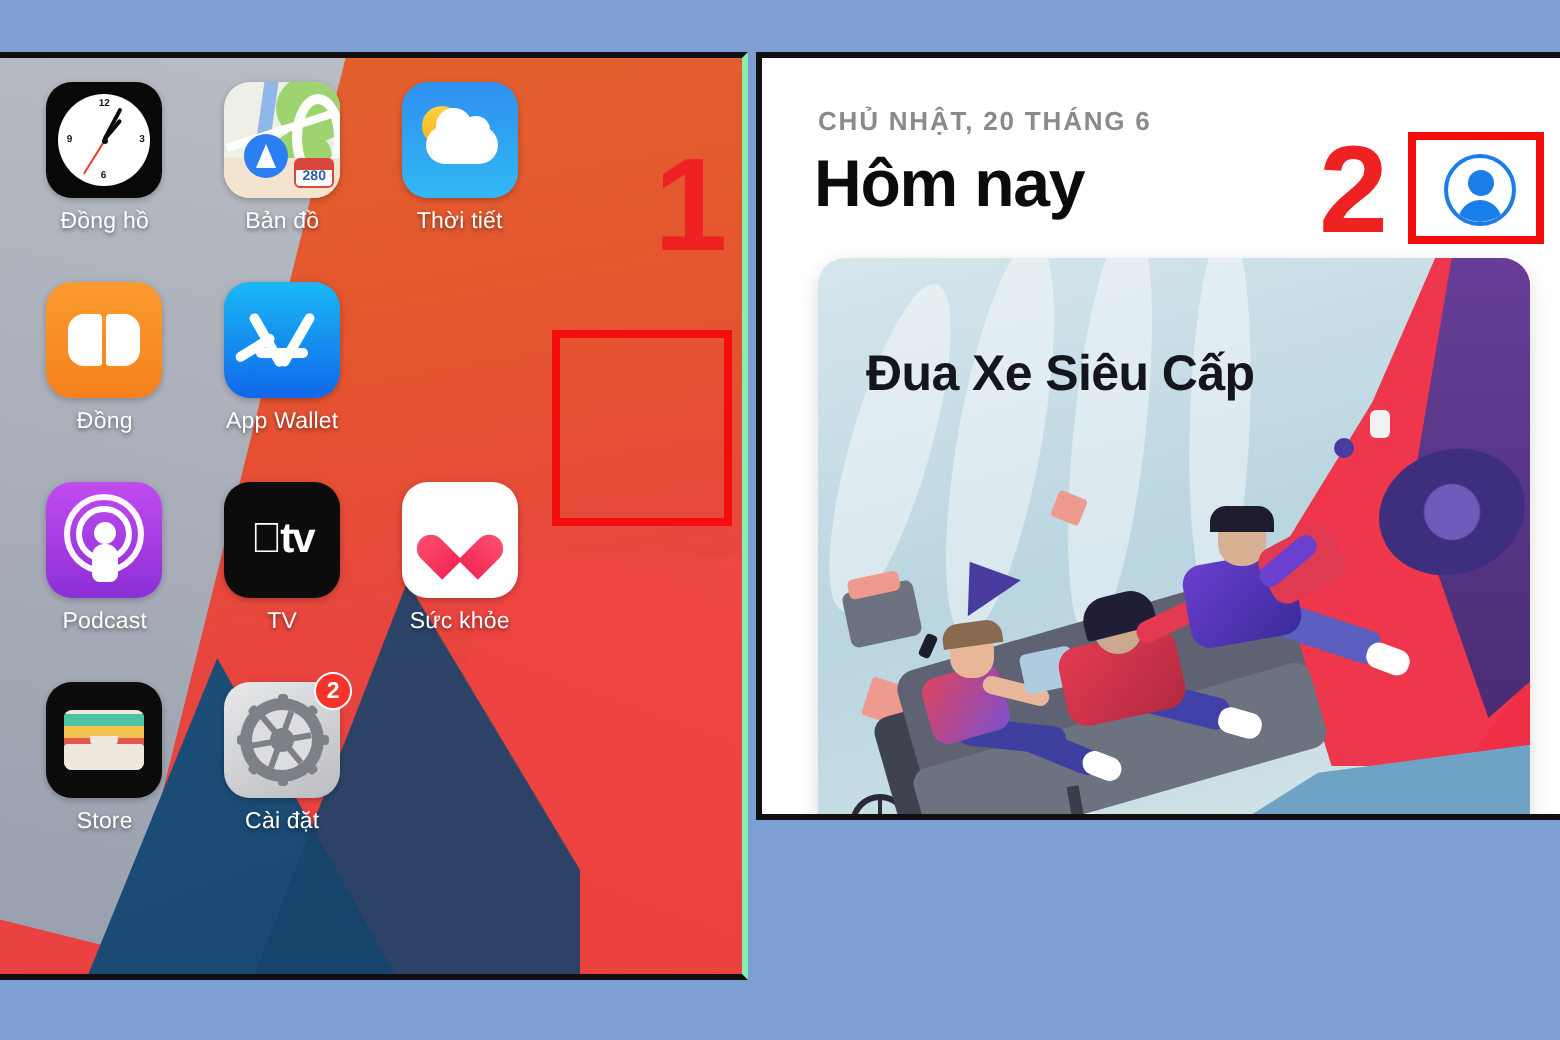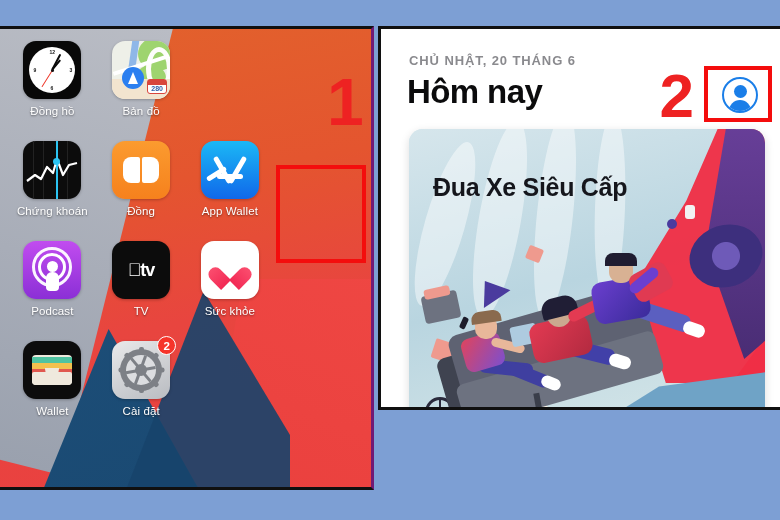--- a/index.html
+++ b/index.html
@@ -16,21 +16,21 @@
   }
 
   
   #home-panel {
     position: absolute;
     left: 0; top: 26px;
     width: 374px; height: 464px;
     overflow: hidden;
     border-top: 3px solid #101010;
     border-bottom: 3px solid #101010;
-    border-right: 3px solid #701a75;
+    border-right: 3px solid #86efac;
     background: #d9542f;
     text-align: center;
   }
   .wp { position: absolute; }
   .wp-base {
     left: 0; top: 0; width: 100%; height: 100%;
     background: linear-gradient(170deg,#e2622c 0%,#e4552f 35%,#e8453f 62%,#ea4040 100%);
   }
   .wp-gray {
     left: -70px; top: -30px; width: 190px; height: 460px;
@@ -143,21 +143,21 @@
   
   .ic-pod { background: linear-gradient(180deg,#c14cef,#8b2fd6); display:flex;align-items:center;justify-content:center;}
   .pd-ring{position:absolute;border:3px solid #fff;border-radius:50%;}
   .pd-r1{width:40px;height:40px;top:6px;left:9px;opacity:.95;}
   .pd-r2{width:28px;height:28px;top:12px;left:15px;}
   .pd-head{position:absolute;width:11px;height:11px;border-radius:50%;background:#fff;top:20px;left:23.5px;}
   .pd-body{position:absolute;width:13px;height:19px;border-radius:6px 6px 4px 4px;background:#fff;top:31px;left:22.5px;}
 
   
   .ic-tv { background:#0c0c0c; display:flex;align-items:center;justify-content:center; }
-  .tv-txt{ color:#fff; font-size:18px; font-weight:700; letter-spacing:-1px; }
+  .tv-txt{ color:#fff; font-size:21px; font-weight:700; letter-spacing:-1px; }
 
   
   .ic-hl { background:#fff; display:flex;align-items:center;justify-content:center;}
   .hl-heart{position:relative;width:26px;height:24px;}
   .hl-heart:before,.hl-heart:after{content:"";position:absolute;top:0;width:14px;height:22px;border-radius:8px 8px 0 0;background:linear-gradient(180deg,#fb4d6e,#f22a55);}
   .hl-heart:before{left:0;transform:rotate(-45deg);transform-origin:100% 100%;}
   .hl-heart:after{right:0;transform:rotate(45deg);transform-origin:0 100%;}
 
   
   .ic-home { background:#fff; display:flex;align-items:center;justify-content:center;}
@@ -396,38 +396,32 @@
             <div class="mp-road"></div>
               <div class="mp-road2"></div>
             <div class="mp-arrow"></div>
             <div class="mp-badge">
               <span>280</span>
             </div>
           </div>
           <div class="lbl">Bản đồ</div>
         </div>
 
+        <div class="app">
+          <div class="ic ic-weather">
+            <div class="w-sun"></div>
+            <div class="w-cloud"></div>
+          </div>
+          <div class="lbl">Thời tiết</div>
+        </div>
 
       </div>
 
       <div class="row">
 
-        <div class="app">
-          <div class="ic ic-stk">
-            <div class="stk-v" style="left:10px"></div>
-            <div class="stk-v" style="left:20px"></div>
-            <div class="stk-v" style="left:44px"></div>
-            <div class="stk-cy"></div>
-            <svg width="58" height="58" viewBox="0 0 58 58" style="position:absolute;left:0;top:0">
-              <polyline points="4,40 12,34 18,38 24,26 30,32 34,18 40,34 46,24 54,22" fill="none" stroke="#ffffff" stroke-width="2.2" stroke-linejoin="round"></polyline>
-            </svg>
-            <div class="stk-dot"></div>
-          </div>
-          <div class="lbl">Chứng khoán</div>
-        </div>
 
         <div class="app">
           <div class="ic ic-books">
             <div class="bk"></div>
           </div>
           <div class="lbl">Đồng</div>
         </div>
 
         <div class="app">
           <div class="ic ic-as">
@@ -472,21 +466,21 @@
       <div class="row">
         <div class="app">
           <div class="ic ic-wal">
             <div class="wl">
               <div class="wl-c" style="top:2px;background:#4fc3a1"></div>
               <div class="wl-c" style="top:8px;background:#f2c14e"></div>
               <div class="wl-c" style="top:14px;background:#e0584f"></div>
               <div class="wl-pouch"></div>
             </div>
           </div>
-          <div class="lbl">Wallet</div>
+          <div class="lbl">Store</div>
         </div>
 
         <div class="app">
           <div class="ic ic-set" style="overflow:visible">
             <div class="gear">
               <div class="tooth" style="transform:rotate(0deg)"></div>
               <div class="tooth" style="transform:rotate(45deg)"></div>
               <div class="tooth" style="transform:rotate(90deg)"></div>
               <div class="tooth" style="transform:rotate(135deg)"></div>
               <div class="gear-in"></div>

